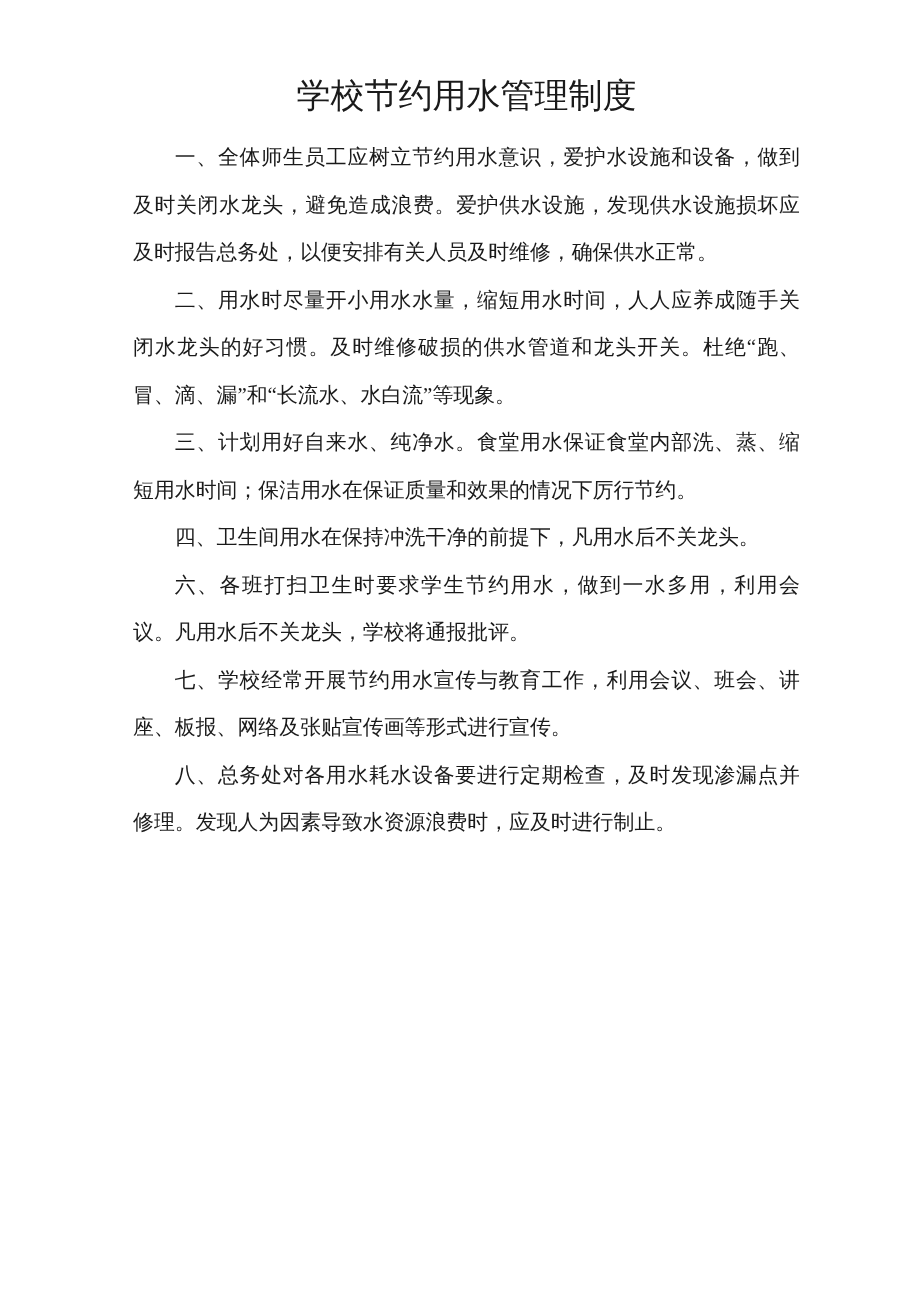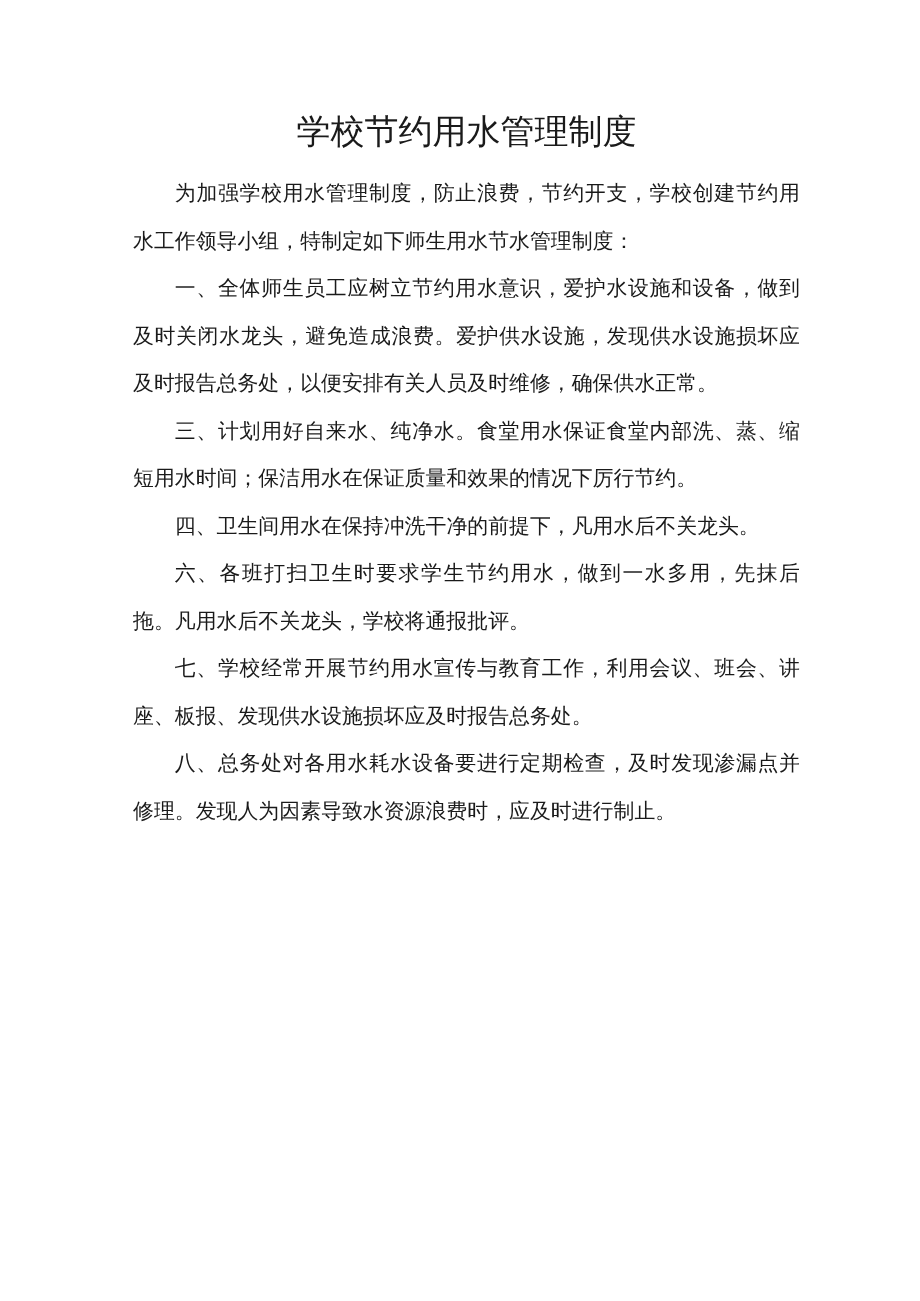--- a/index.html
+++ b/index.html
@@ -12,21 +12,21 @@
     height: 1301px;
     overflow: hidden;
     font-family: "Liberation Serif", "DejaVu Serif", serif;
     color: #1a1a1a;
   }
   .page {
     box-sizing: border-box;
     width: 920px;
     height: 1148px;
     background: #ffffff;
-    padding: 108px 120px 0 133px;
+    padding: 72px 120px 0 133px;
   }
   .doc-title {
     margin: 0 0 14px 0;
     font-size: 34px;
     font-weight: 400;
     line-height: 48px;
     text-align: center;
     white-space: nowrap;
     color: #1a1a1a;
   }
@@ -39,28 +39,28 @@
     word-break: break-all;
     color: #1a1a1a;
   }
 </style>
 </head>
 <body>
 
 <div class="page">
   <h1 class="doc-title">学校节约用水管理制度</h1>
 
-  <p class="doc-paragraph">为加强学校用水管理制度，防止浪费，节约开支，学校创建节约用水工作领导小组，特制定如下师生用水节水管理制度：</p>
 
   <p class="doc-paragraph">一、全体师生员工应树立节约用水意识，爱护水设施和设备，做到及时关闭水龙头，避免造成浪费。爱护供水设施，发现供水设施损坏应及时报告总务处，以便安排有关人员及时维修，确保供水正常。</p>
 
+  <p class="doc-paragraph">二、用水时尽量开小用水水量，缩短用水时间，人人应养成随手关闭水龙头的好习惯。及时维修破损的供水管道和龙头开关。杜绝“跑、冒、滴、漏”和“长流水、水白流”等现象。</p>
 
   <p class="doc-paragraph">三、计划用好自来水、纯净水。食堂用水保证食堂内部洗、蒸、缩短用水时间；保洁用水在保证质量和效果的情况下厉行节约。</p>
 
   <p class="doc-paragraph">四、卫生间用水在保持冲洗干净的前提下，凡用水后不关龙头。</p>
 
 
-  <p class="doc-paragraph">六、各班打扫卫生时要求学生节约用水，做到一水多用，先抹后拖。凡用水后不关龙头，学校将通报批评。</p>
+  <p class="doc-paragraph">六、各班打扫卫生时要求学生节约用水，做到一水多用，利用会议。凡用水后不关龙头，学校将通报批评。</p>
 
-  <p class="doc-paragraph">七、学校经常开展节约用水宣传与教育工作，利用会议、班会、讲座、板报、发现供水设施损坏应及时报告总务处。</p>
+  <p class="doc-paragraph">七、学校经常开展节约用水宣传与教育工作，利用会议、班会、讲座、板报、网络及张贴宣传画等形式进行宣传。</p>
 
   <p class="doc-paragraph">八、总务处对各用水耗水设备要进行定期检查，及时发现渗漏点并修理。发现人为因素导致水资源浪费时，应及时进行制止。</p>
 </div>
 
 </body></html>

